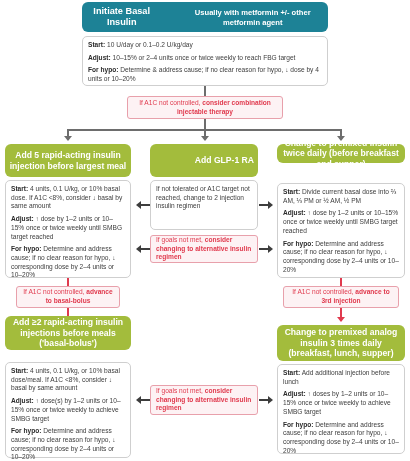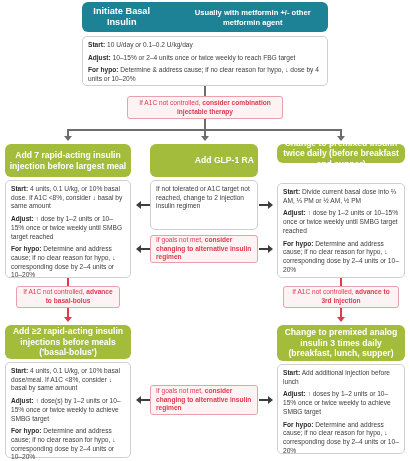--- a/index.html
+++ b/index.html
@@ -134,21 +134,21 @@
   <div class="vline" style="left:67px; top:129px; height:8px;"></div>
   <div class="arrow-down" style="left:64px; top:136px;"></div>
 
   <div class="vline" style="left:204px; top:129px; height:8px;"></div>
   <div class="arrow-down" style="left:201px; top:136px;"></div>
 
   <div class="vline" style="left:340px; top:129px; height:8px;"></div>
   <div class="arrow-down" style="left:337px; top:136px;"></div>
 
   <div class="node hdr hdr-green" style="left:5px; top:144px; width:126px; height:33px;">
-    <span>Add 7 rapid-acting insulin injection before largest meal</span>
+    <span>Add 5 rapid-acting insulin injection before largest meal</span>
   </div>
   <div class="node body" style="left:5px; top:180px; width:126px; height:98px;">
     <p><b>Start:</b><span> 4 units, 0.1 U/kg, or 10% basal dose. If A1C &lt;8%, consider ↓ basal by same amount</span></p>
     <p><b>Adjust:</b><span> ↑ dose by 1–2 units or 10–15% once or twice weekly until SMBG target reached</span></p>
     <p><b>For hypo:</b><span> Determine and address cause; if no clear reason for hypo, ↓ corresponding dose by 2–4 units or 10–20%</span></p>
   </div>
 
   <div class="node hdr hdr-green" style="left:150px; top:144px; width:108px; height:33px;justify-content:flex-end;">
     <span>Add GLP-1 RA</span>
   </div>
@@ -191,21 +191,21 @@
 
   <div class="vline red" style="left:340px; top:278px; height:8px;"></div>
   <div class="node redbox" style="left:283px; top:286px; width:116px; height:22px; justify-content:center;">
     <div style="text-align:center;width:100%;">
       <span>If A1C not controlled, </span><b>advance to 3rd injection</b>
     </div>
   </div>
   <div class="vline red" style="left:340px; top:308px; height:10px;"></div>
   <div class="arrow-down red" style="left:337px; top:317px;"></div>
 
-  <div class="node hdr hdr-green" style="left:5px; top:325px; width:126px; height:34px;">
+  <div class="node hdr hdr-green" style="left:5px; top:316px; width:126px; height:34px;">
     <span>Add ≥2 rapid-acting insulin injections before meals ('basal-bolus')</span>
   </div>
   <div class="node body" style="left:5px; top:362px; width:126px; height:96px;">
     <p><b>Start:</b><span> 4 units, 0.1 U/kg, or 10% basal dose/meal. If A1C &lt;8%, consider ↓ basal by same amount</span></p>
     <p><b>Adjust:</b><span> ↑ dose(s) by 1–2 units or 10–15% once or twice weekly to achieve SMBG target</span></p>
     <p><b>For hypo:</b><span> Determine and address cause; if no clear reason for hypo, ↓ corresponding dose by 2–4 units or 10–20%</span></p>
   </div>
 
   <div class="node redbox" style="left:150px; top:385px; width:108px; height:30px;">
     <div>

